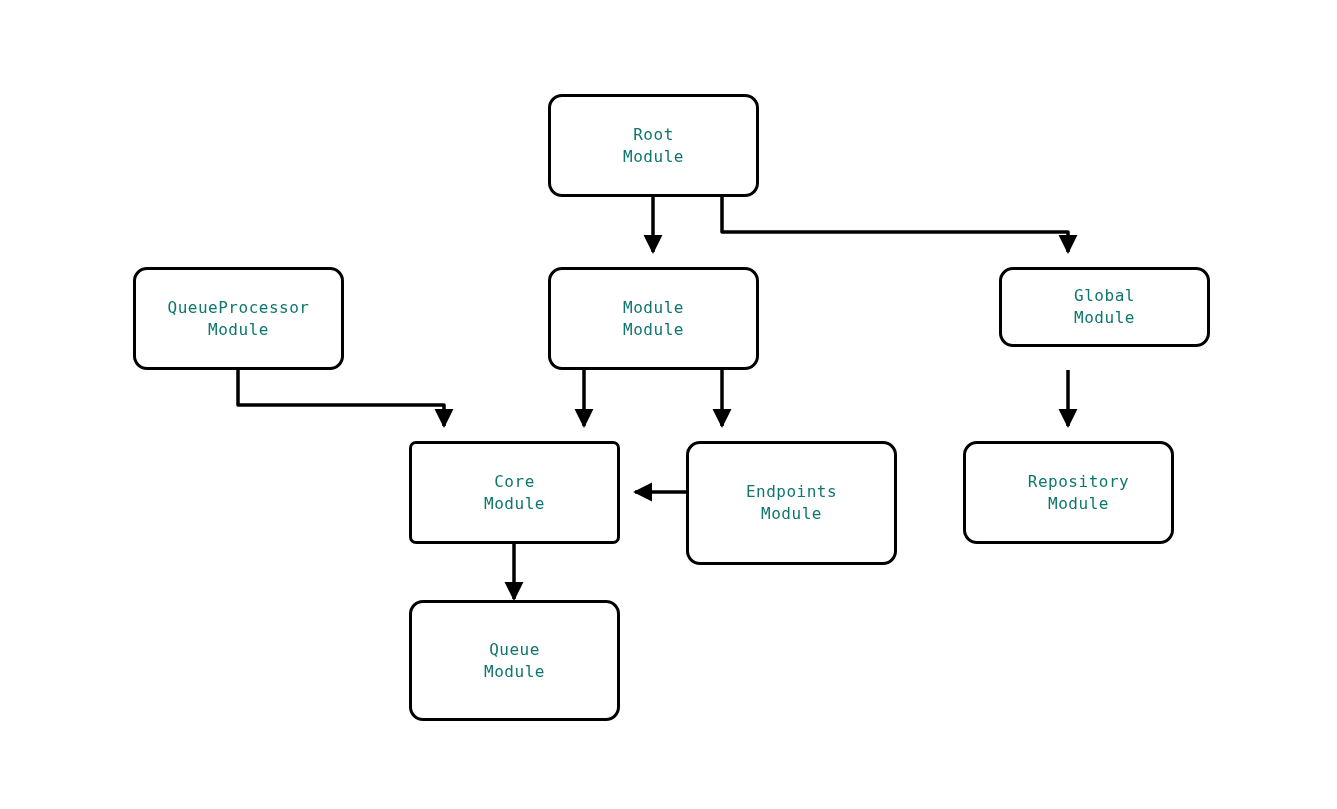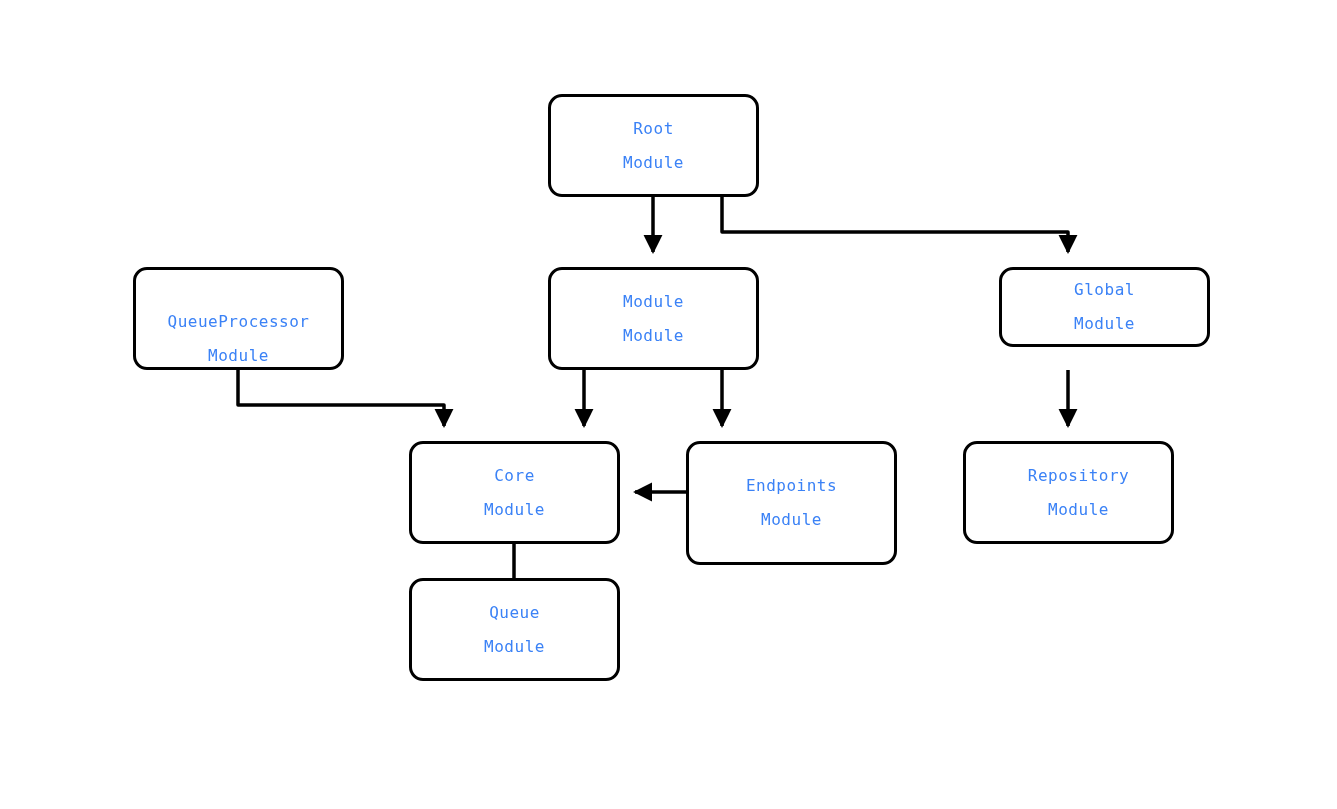--- a/index.html
+++ b/index.html
@@ -27,25 +27,24 @@
     position: absolute;
     box-sizing: border-box;
     border: 3px solid #000000;
     border-radius: 14px;
     background: #ffffff;
     display: flex;
     flex-direction: column;
     align-items: center;
     justify-content: center;
     text-align: center;
-    color: #3b82f6;
+    color: #0f766e;
     font-size: 16px;
     line-height: 22px;
     letter-spacing: 0.5px;
-    gap: 12px;
   }
   .node .line1,
   .node .line2 {
     display: block;
     white-space: nowrap;
   }
 </style>
 </head>
 <body>
 
@@ -89,48 +88,48 @@
     <g>
       <path d="M 514 544 L 514 599" stroke="#000000" stroke-width="3.5" fill="none" marker-end="url(#arrow)"></path>
     </g>
   </svg>
 
   <div class="node" style="left:548px; top:94px; width:211px; height:103px;">
     <span class="line1">Root</span>
     <span class="line2">Module</span>
   </div>
 
-  <div class="node" style="left:133px; top:267px; width:211px; height:103px;justify-content:flex-end;">
+  <div class="node" style="left:133px; top:267px; width:211px; height:103px;">
     <span class="line1">QueueProcessor</span>
     <span class="line2">Module</span>
   </div>
 
   <div class="node" style="left:548px; top:267px; width:211px; height:103px;">
     <span class="line1">Module</span>
     <span class="line2">Module</span>
   </div>
 
   <div class="node" style="left:963px; top:267px; width:211px; height:80px;margin-left:36px;">
     <span class="line1">Global</span>
     <span class="line2">Module</span>
   </div>
 
-  <div class="node" style="left:409px; top:441px; width:211px; height:103px;">
+  <div class="node" style="left:409px; top:441px; width:211px; height:103px;border-radius:7px;">
     <span class="line1">Core</span>
     <span class="line2">Module</span>
   </div>
 
   <div class="node" style="left:686px; top:441px; width:211px; height:124px;">
     <span class="line1">Endpoints</span>
     <span class="line2">Module</span>
   </div>
 
   <div class="node" style="left:963px; top:441px; width:211px; height:103px;padding-left:20px;">
     <span class="line1">Repository</span>
     <span class="line2">Module</span>
   </div>
 
-  <div class="node" style="left:409px; top:578px; width:211px; height:103px;justify-content:center;">
+  <div class="node" style="left:409px; top:600px; width:211px; height:121px;justify-content:center;">
     <span class="line1">Queue</span>
     <span class="line2">Module</span>
   </div>
 
 </div>
 
 </body></html>

